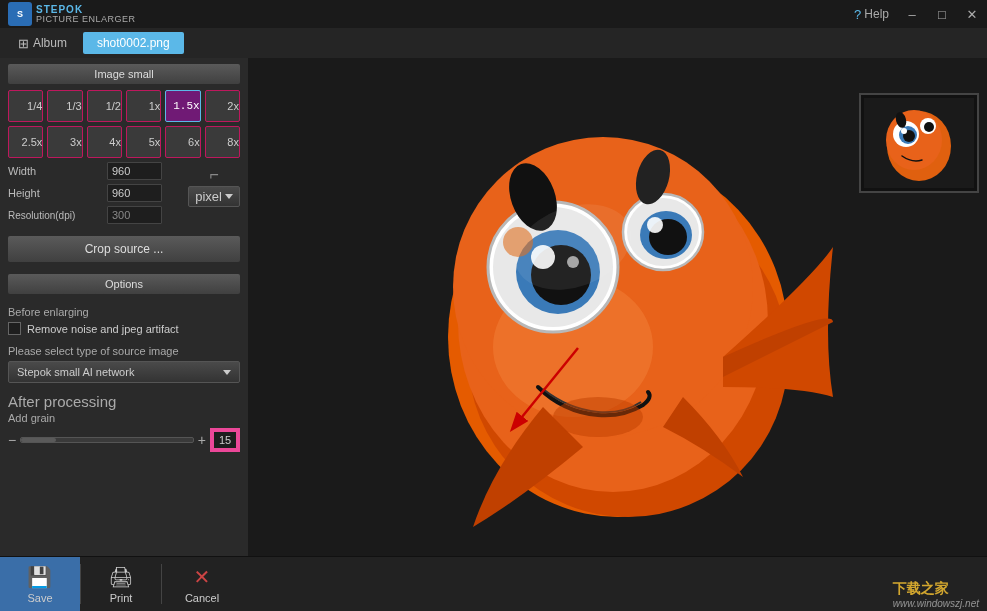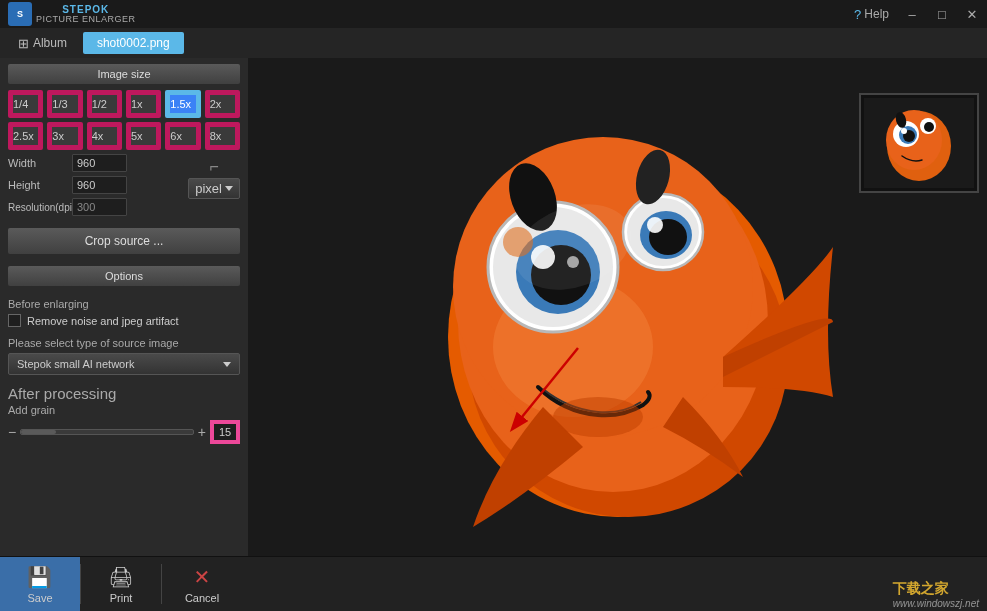--- a/index.html
+++ b/index.html
@@ -132,52 +132,54 @@
       margin-bottom: 6px;
     }
     .scale-row {
       display: flex;
       gap: 4px;
       margin-bottom: 4px;
     }
     .scale-btn {
       flex: 1;
       background: #3a3a3a;
-      border: 5px solid #be185d;
-      color: #ccc;
-      text-align: left;
-      padding: 3px 0;
+      border: 1px solid #be185d;
+      color: #ccc;
+      text-align: right;
+      padding: 9px 0;
       font-size: 11px;
       cursor: pointer;
       border-radius: 2px;
     }
     .scale-btn.active {
-      background: #3b82f6;
+      background: #701a75;
       border-color: #5bb8e8;
       color: white;
+      font-family: Liberation Mono, monospace;
     }
     .dim-row {
       display: flex;
       align-items: center;
       margin-bottom: 4px;
       gap: 4px;
     }
     .dim-label {
       width: 60px;
       color: #bbb;
       font-size: 11px;
     }
     .dim-input {
       background: #1e1e1e;
       border: 1px solid #444;
       color: #ccc;
       padding: 2px 4px;
       font-size: 11px;
       width: 55px;
       border-radius: 1px;
+      margin-left: 35px;
     }
     .pixel-select {
       background: linear-gradient(to bottom, #4a4a4a, #333);
       border: 1px solid #555;
       color: #ccc;
       padding: 2px 6px;
       font-size: 13px;
       cursor: pointer;
       border-radius: 2px;
       margin-left: auto;
@@ -361,21 +363,21 @@
       height: 40px;
       background: #444;
     }
   </style>
 </head>
 <body>
 
 <div id="titlebar">
   <div id="logo-area">
     <div id="logo-icon">S</div>
-    <div style="display:flex;flex-direction:column;line-height:1.1;align-items:center;">
+    <div style="display:flex;flex-direction:column;line-height:1.1;">
       <span style="font-size:10px;color:#5bb8e8;font-weight:bold;letter-spacing:1px;">STEPOK</span>
       <span style="font-size:9px;color:#aaa;letter-spacing:0.5px;">PICTURE ENLARGER</span>
     </div>
   </div>
   <div id="title-controls">
     <div id="help-btn">
       <span style="font-size:13px;color:#5bb8e8;">?</span>
       <span>Help</span>
     </div>
     <div class="title-btn">–</div>
@@ -392,21 +394,21 @@
       <span>Album</span>
     </div>
     <div class="tab-file">
       <span>shot0002.png</span>
     </div>
   </div>
 
   <div id="left-panel">
 
     <div id="image-size-section">
-      <div class="section-header">Image size</div>
+      <div class="section-header">Image small</div>
 
       
       <div class="scale-row">
         <div class="scale-btn"><span>1/4</span></div>
         <div class="scale-btn"><span>1/3</span></div>
         <div class="scale-btn"><span>1/2</span></div>
         <div class="scale-btn"><span>1x</span></div>
         <div class="scale-btn active"><span>1.5x</span></div>
         <div class="scale-btn"><span>2x</span></div>
       </div>

